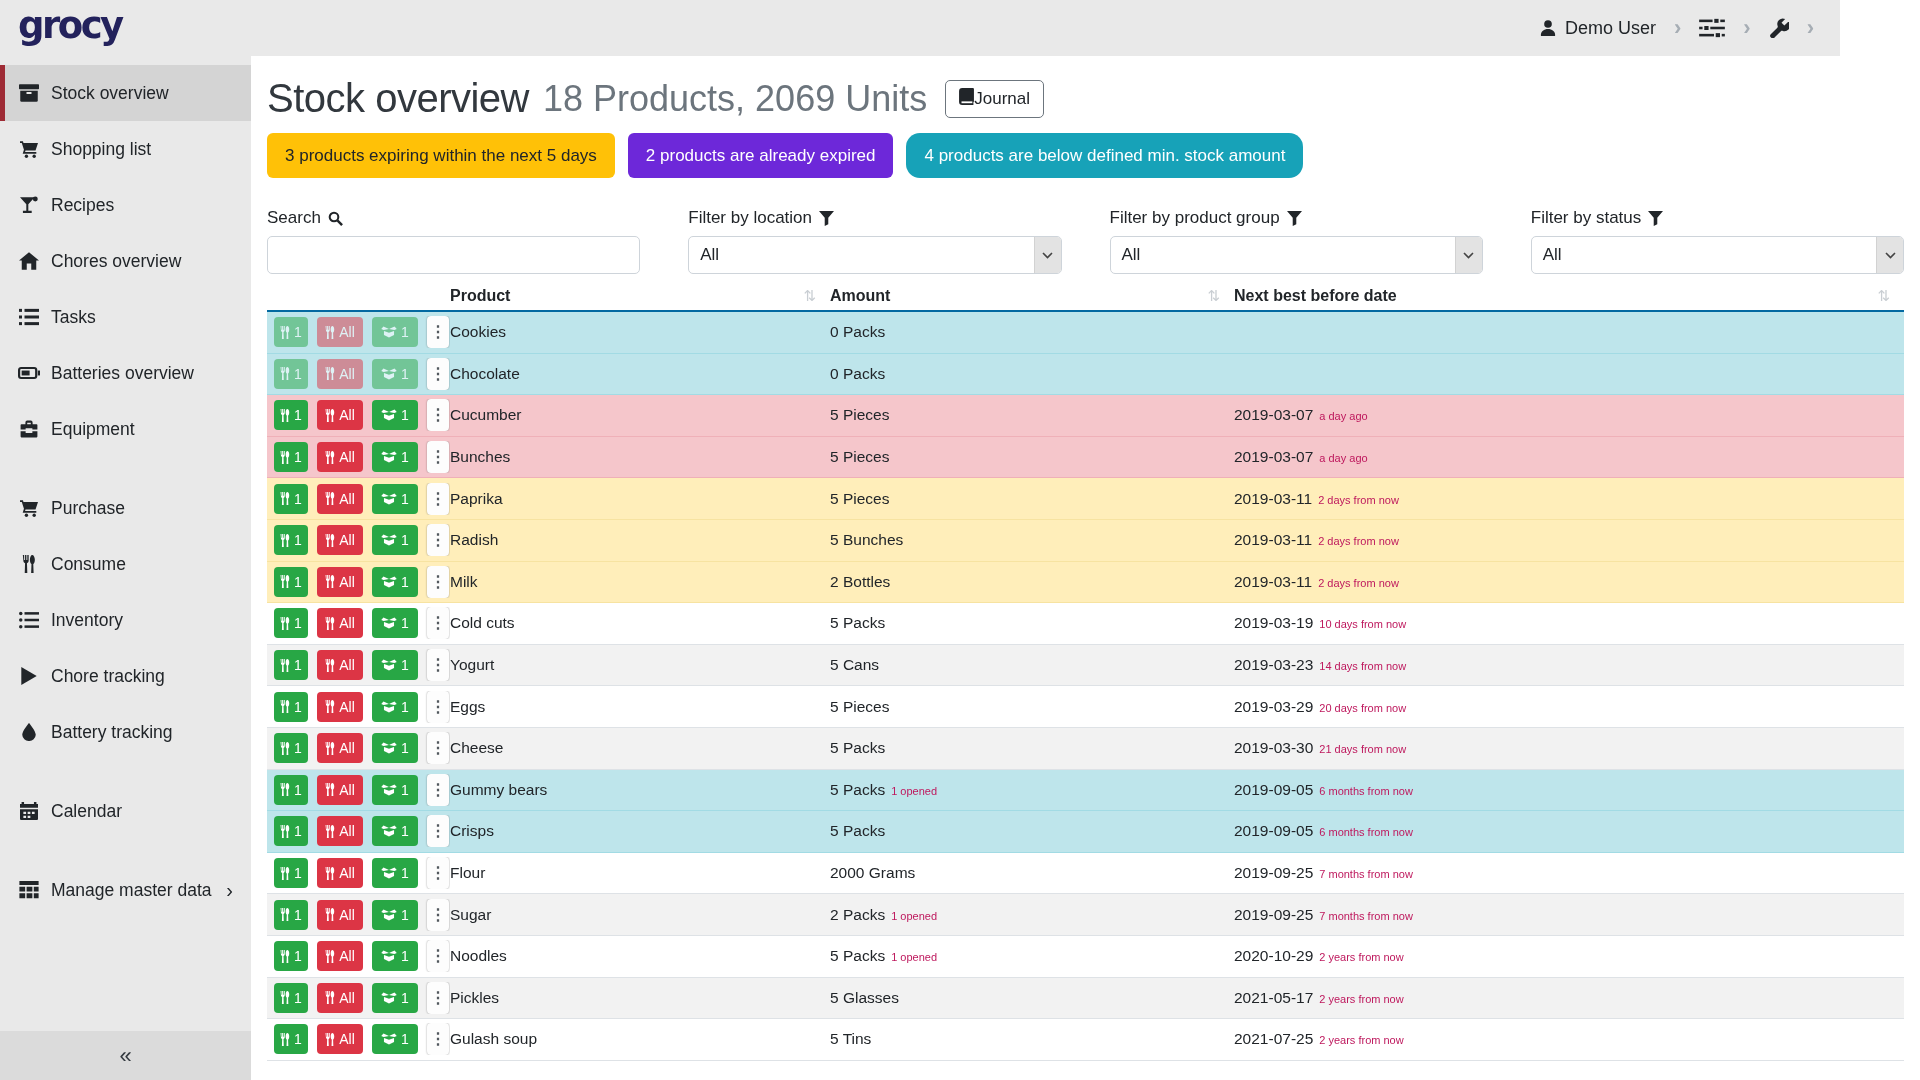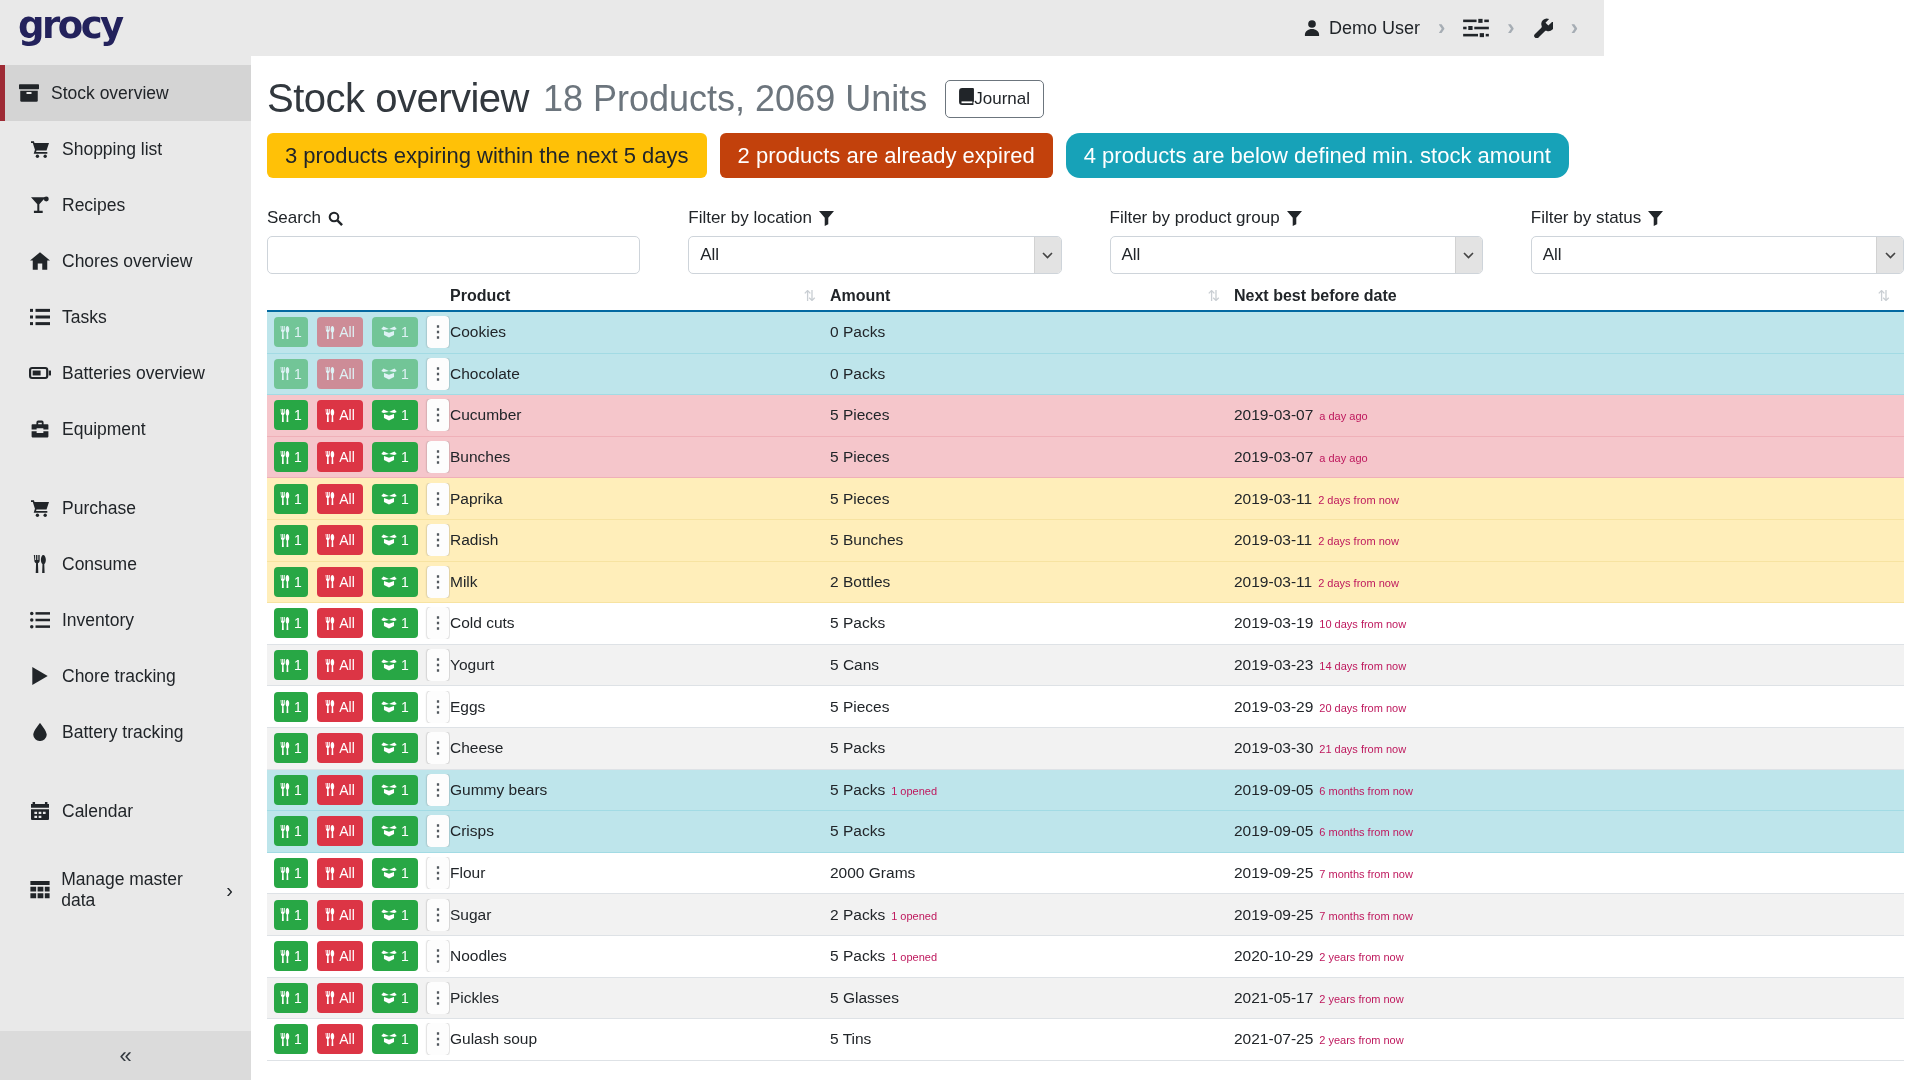--- a/index.html
+++ b/index.html
@@ -4,39 +4,39 @@
 <style>
   * { box-sizing: border-box; }
   html,body { margin:0; padding:0; }
   body {
     width:1920px; height:1080px; overflow:hidden;
     font-family:"Liberation Sans", sans-serif;
     background:#ffffff; color:#212529;
   }
   
   .topbar {
-    position:fixed; top:0; left:0; width:1604px; height:56px;
+    position:fixed; top:0; left:0; width:1840px; height:56px;
     background:#e9e9e9; display:flex; align-items:center; justify-content:space-between; z-index:20;
   }
   .logo {
     font-family:"DejaVu Sans", sans-serif; font-weight:bold;
     font-size:37px; letter-spacing:-2.5px; color:#23225c; margin:-6px 0 0 18px; cursor:pointer;
   }
   .topbar-right { display:flex; align-items:center; margin-right:26px; }
   .tb-item { display:flex; align-items:center; gap:8px; font-size:18px; color:#212529; cursor:pointer; }
   .tb-sep { width:18px; }
   .chev { color:#a6adb4; font-size:22px; line-height:1; margin-left:10px; font-weight:bold; }
   .tb-icon svg { display:block; }
   
   .sidebar {
     position:fixed; top:56px; left:0; width:251px; bottom:0;
     background:#e9e9e9; padding-top:9px;
   }
   .nav-item {
-    display:flex; align-items:center; height:56px; padding-left:28px;
+    display:flex; align-items:center; height:56px; padding-left:17px;
     font-size:17.5px; color:#212529; gap:10px; cursor:pointer;
   }
   .nav-item.active { background:#d4d4d4; border-left:5px solid #9e2b35; padding-left:12px; }
   .nav-item .nic { width:24px; display:flex; justify-content:center; }
   .nav-item .nic svg { display:block; }
   .nav-gap { height:23px; }
   .nav-right-chev { margin-left:auto; margin-right:18px; color:#212529; font-size:20px; }
   .sidebar-collapse {
     position:absolute; bottom:0; left:0; right:0; height:49px; background:#dbdbdb;
     display:flex; align-items:center; justify-content:center;
@@ -53,21 +53,21 @@
   .journal-btn {
     margin-left:18px; display:flex; align-items:center; 
     border:1px solid #6c757d; border-radius:5px; background:#fff;
     padding:0 13px; height:38px; font-size:17px; color:#212529;
     font-family:"Liberation Sans", sans-serif; cursor:pointer;
   }
   
   .alerts { display:flex; gap:13px; margin-top:12px; }
   .alert-badge {
     border-radius:6px; padding:0 18px; height:45px;
-    display:flex; align-items:center; font-size:22px; white-space:nowrap;
+    display:flex; align-items:center; font-size:17px; white-space:nowrap;
   }
   .alert-warning { background:#ffc107; color:#212529; }
   .alert-danger  { background:#dc3545; color:#fff; }
   .alert-info    { background:#17a2b8; color:#fff; }
   
   .filters { display:flex; gap:48px; margin-top:30px; }
   .filter-col { width:383px; }
   .filter-label { font-size:17px; display:flex; align-items:center; gap:7px; margin-bottom:8px; height:20px; }
   .filter-label svg { display:block; }
   .search-input {
@@ -325,21 +325,21 @@
             <path d="M3 0h10a1 1 0 0 1 1 1v11.4a1 1 0 0 1-.5.9V16H3a3 3 0 0 1-3-3V3a3 3 0 0 1 3-3z"></path>
             <rect x="2.3" y="12.6" width="10.2" height="1.7" fill="#fff"></rect>
           </svg>
       </span>
       <span>Journal</span>
     </button>
   </div>
 
   <div class="alerts">
     <div class="alert-badge alert-warning" style="background: rgb(255, 193, 7); color: rgb(33, 37, 41);">3 products expiring within the next 5 days</div>
-    <div class="alert-badge alert-danger" style="background: #c2410c; color: rgb(255, 255, 255);">2 products are already expired</div>
+    <div class="alert-badge alert-danger" style="background: #6d28d9; color: rgb(255, 255, 255);">2 products are already expired</div>
     <div class="alert-badge alert-info" style="background: rgb(23, 162, 184); color: rgb(255, 255, 255); border-radius: 14px;">4 products are below defined min. stock amount</div>
   </div>
 
   <div class="filters">
     <div class="filter-col">
       <div class="filter-label">
         <span>Search</span>
         <span>
           <svg width="15" height="15" viewBox="0 0 16 16">
               <circle cx="6.4" cy="6.4" r="4.6" fill="none" stroke="#212529" stroke-width="2.2"></circle>

